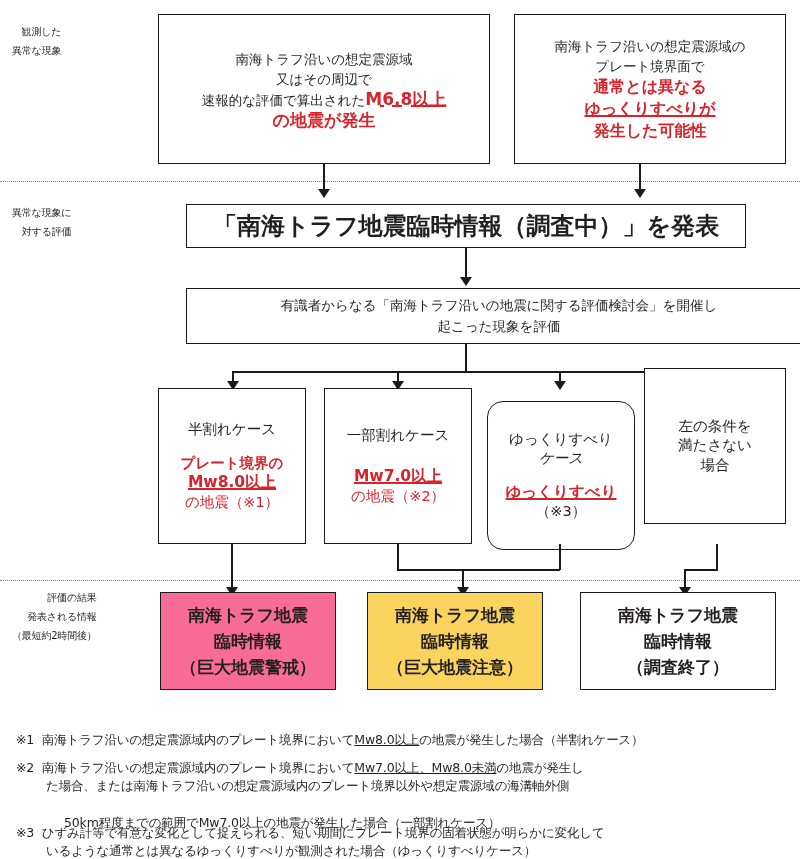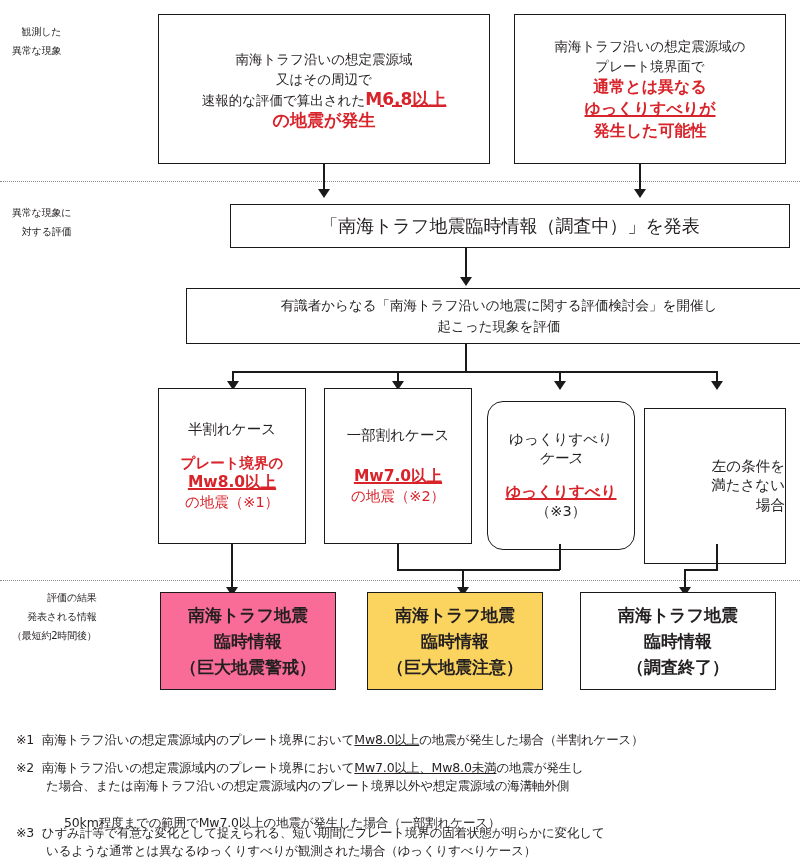--- a/index.html
+++ b/index.html
@@ -50,21 +50,21 @@
     text-align: center;
     line-height: 1.28;
   }
   .box .inner { width: 100%; }
 
   .line-blk { color: #231f20; display: block; }
   .line-red { color: #d8232a; display: block; }
 
   
   .t-top   { font-size: 13.5px; line-height: 20px; }
-  .t-announce { font-size: 18px; font-weight: normal; line-height: 24px; margin-left: 44px; }
+  .t-announce { font-size: 24px; font-weight: bold; line-height: 24px; }
   .t-meeting  { font-size: 13.5px; line-height: 21px; }
   .t-case  { font-size: 13.5px; line-height: 19.5px; }
   .t-result{ font-size: 17px; font-weight: bold; line-height: 26px; }
 
   .big-red {
     font-size: 17px;
     font-weight: bold;
     color: #d8232a;
     text-decoration: underline;
     text-decoration-thickness: 1.8px;
@@ -192,21 +192,21 @@
   <div class="abs box t-case" style="left:487px; top:401px; width:148px; height:149px;border-radius:16px;">
     <div class="inner">
       <span class="line-blk" style="font-size:14.5px;">ゆっくりすべり</span>
       <span class="line-blk" style="font-size:14.5px;font-style:italic;">ケース</span>
       <span class="line-blk" style="height:14px;"></span>
       <span class="line-blk"><span class="mid-red">ゆっくりすべり</span></span>
       <span class="line-blk" style="font-size:14.5px;">（※3）</span>
     </div>
   </div>
 
-  <div class="abs box t-case" style="left:644px; top:408px; width:142px; height:156px;text-align:right;">
+  <div class="abs box t-case" style="left:644px; top:368px; width:142px; height:156px;">
     <div class="inner">
       <span class="line-blk" style="font-size:14.5px;">左の条件を</span>
       <span class="line-blk" style="font-size:14.5px;">満たさない</span>
       <span class="line-blk" style="font-size:14.5px;">場合</span>
     </div>
   </div>
 
   <div class="abs vline" style="left:231px; top:544px; height:44px;"></div>
   <div class="abs arrow" style="left:226px; top:587px;"></div>
 

